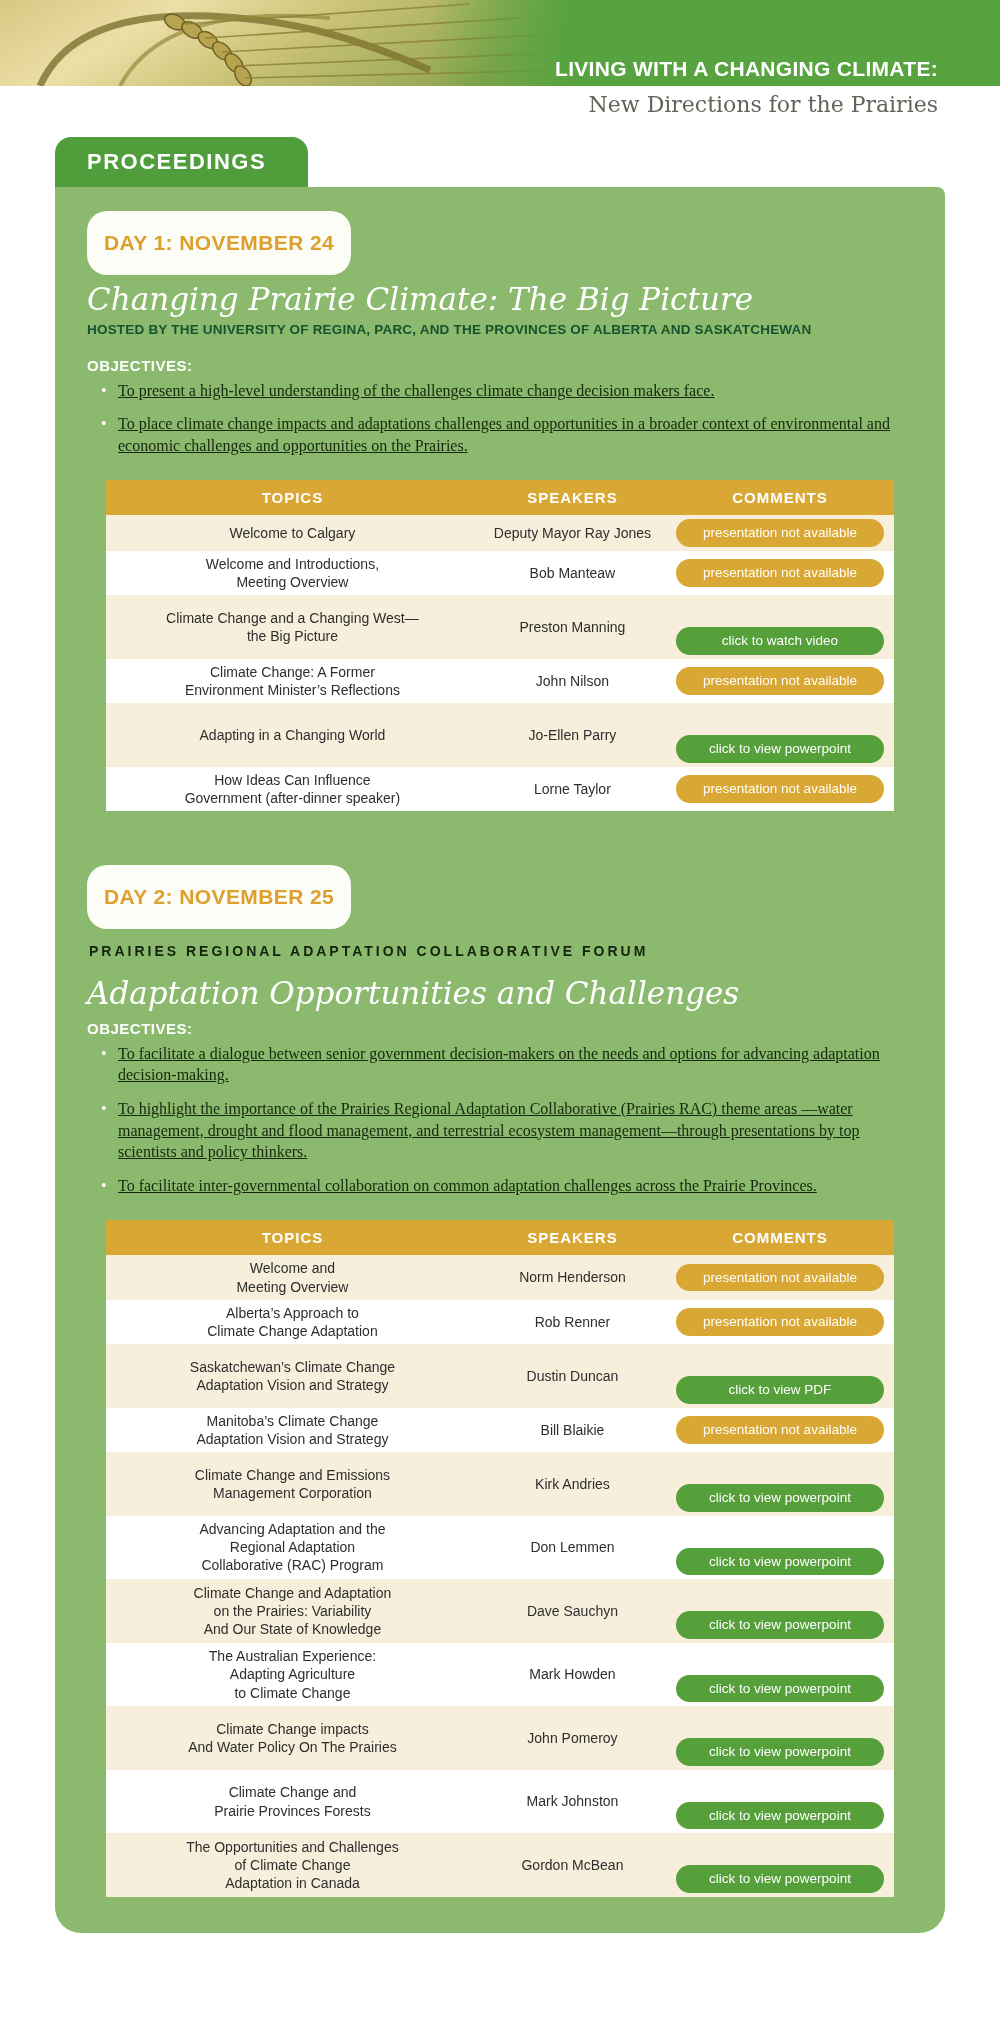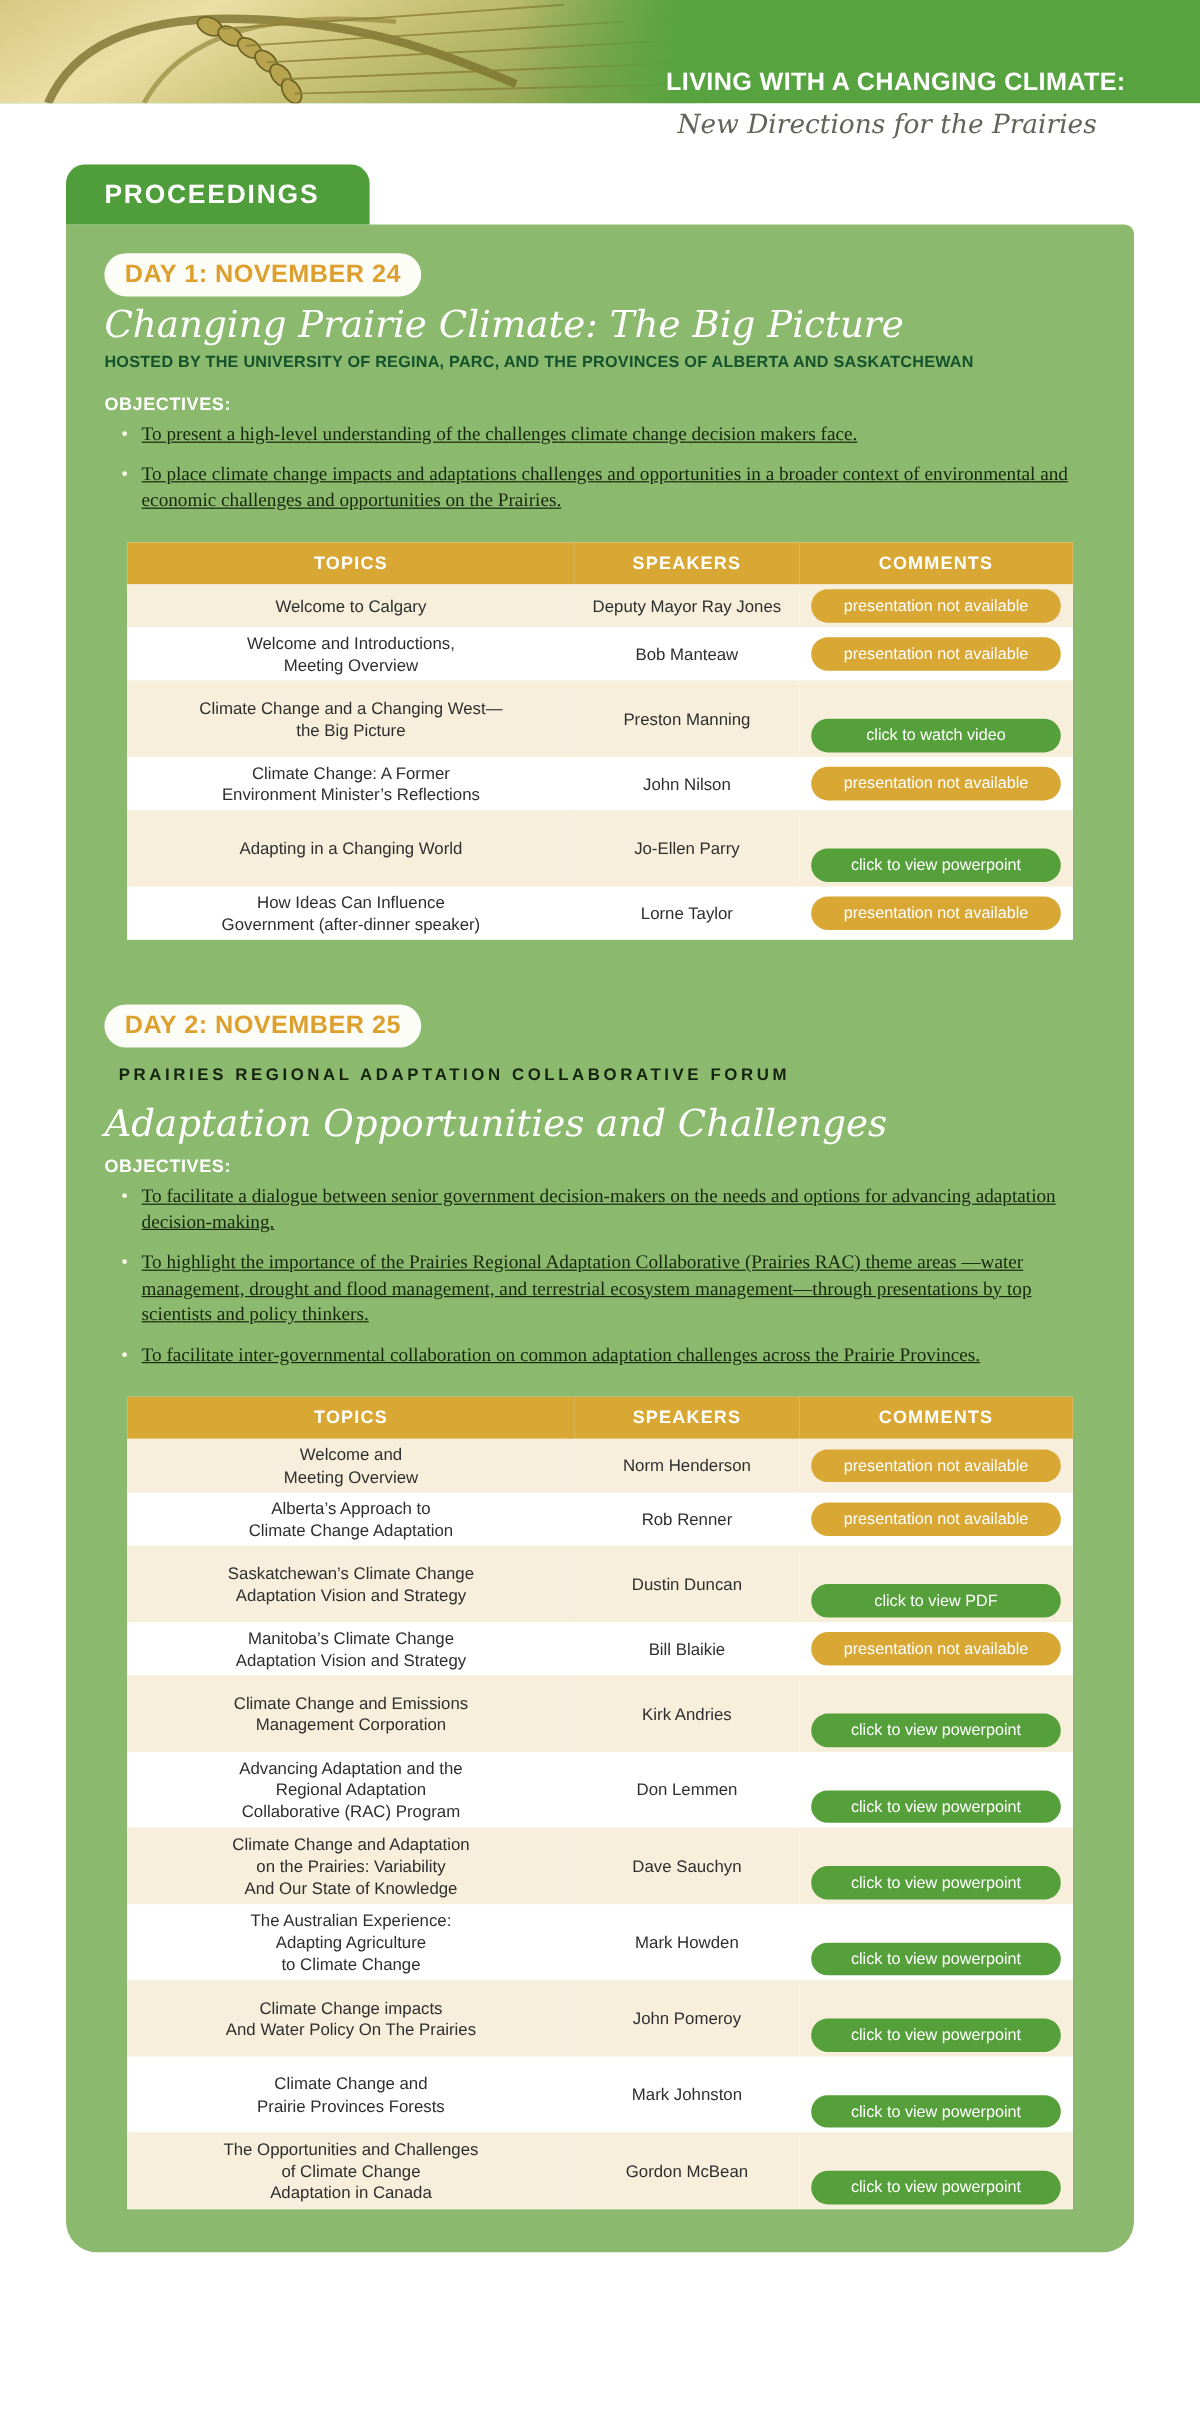--- a/index.html
+++ b/index.html
@@ -12,55 +12,55 @@
   
   .banner{position:relative;height:86px;background:#57a33f;overflow:hidden;}
   .wheat{position:absolute;left:0;top:0;width:580px;height:86px;}
   .wheat-fade{position:absolute;left:430px;top:0;width:160px;height:86px;
     background:linear-gradient(90deg,rgba(87,163,63,0) 0%,#57a33f 85%);}
   .banner-title{
     position:absolute;right:62px;bottom:5px;color:#ffffff;
     font-size:21px;font-weight:bold;letter-spacing:.3px;
   }
   .subtitle-row{
-    text-align:right;padding:6px 86px 4px 0;
-    font-family:"DejaVu Serif", serif;font-style:italic;
+    text-align:right;padding:6px 62px 4px 0;
+    font-family:"DejaVu Serif", serif;
     font-size:22px;color:#63635a;
   }
   
   .proceedings-wrap{margin:16px 0 0 55px;}
   .proceedings{
     display:inline-block;background:#4f9e3b;color:#fff;
     font-size:22px;font-weight:bold;letter-spacing:1.5px;
     padding:12px 42px 12px 32px;border-radius:16px 16px 0 0;
   }
   
   .panel{
     width:890px;margin-left:55px;background:#8bb96d;
     border-radius:0 8px 26px 26px;
     padding:24px 0 36px 0;
   }
   .day-head{padding-left:32px;padding-right:32px;}
   .day-pill{
     display:inline-block;background:#fdfdf7;color:#dda02f;
     font-size:21px;font-weight:bold;letter-spacing:.4px;
-    padding:6px 17px;border-radius:20px;
+    padding:20px 17px;border-radius:20px;
   }
   .session-title{
     font-family:"DejaVu Serif", serif;font-style:italic;
     color:#ffffff;font-size:31px;line-height:1.15;
     margin:7px 0 4px 0;
   }
   .hosted-by{
     color:#14532d;font-size:13.5px;font-weight:bold;letter-spacing:.2px;
     margin:2px 0 0 0;
   }
   .forum-label{
     color:#14230d;font-size:14px;font-weight:bold;letter-spacing:3px;
-    margin:14px 0 0 12px;
+    margin:14px 0 0 2px;
   }
   .objectives-label{
     color:#ffffff;font-size:15px;font-weight:bold;letter-spacing:.5px;
     margin:20px 0 6px 0;
   }
   ul.objectives{
     list-style:none;margin:0;padding:0 20px 0 14px;max-width:830px;
   }
   ul.objectives li{
     position:relative;padding-left:17px;margin:0 0 12px 0;

